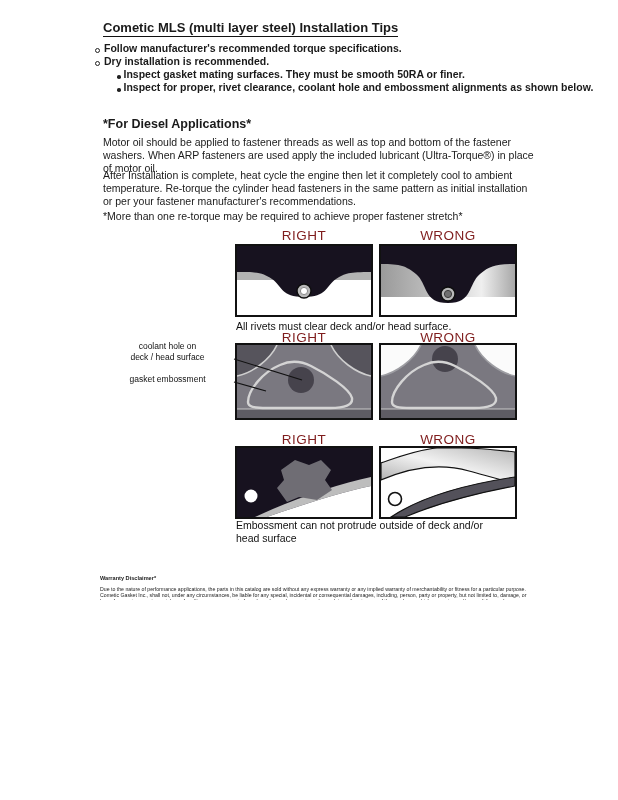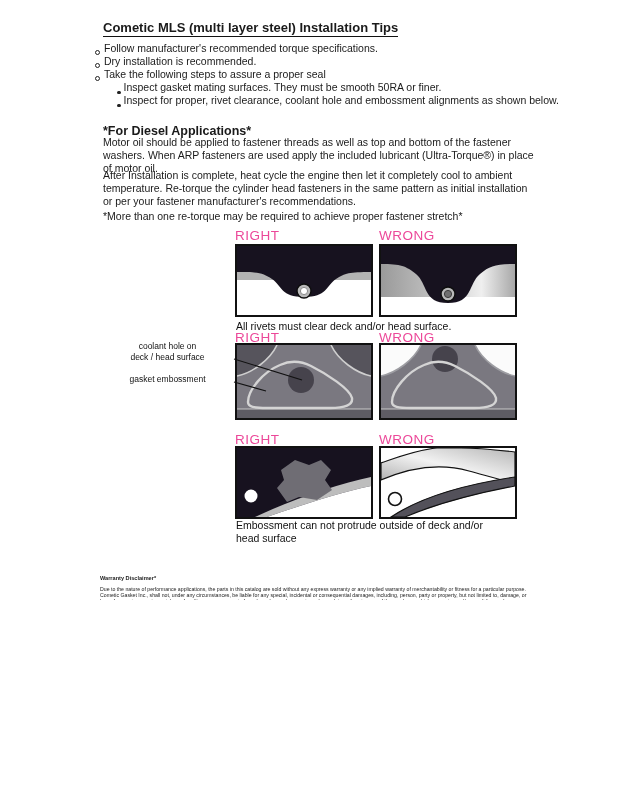--- a/index.html
+++ b/index.html
@@ -2,30 +2,30 @@
 <html><head>
 <meta charset="utf-8">
 <style>
   html,body{margin:0;padding:0;background:#fff;}
   .page{position:relative;width:618px;height:600px;background:#fff;overflow:hidden;
         font-family:"Liberation Sans",sans-serif;color:#1a1a1a;}
   .abs{position:absolute;}
   .title{left:103px;top:20px;font-size:13px;font-weight:bold;
          border-bottom:1.8px solid #111;padding-bottom:1px;}
   .bullets{left:95px;top:42px;font-size:10.5px;line-height:13px;}
-  .b-row{display:flex;align-items:flex-end;}
+  .b-row{display:flex;align-items:center;font-weight:bold;}
   .b-row.sub{margin-left:22px;}
   .b-hollow{flex:0 0 auto;width:3px;height:3px;border:1px solid #222;border-radius:50%;
             margin:4.5px 4px 0 0;}
   .b-solid{flex:0 0 auto;width:3.5px;height:3.5px;background:#222;border-radius:50%;
            margin:4.5px 3px 0 0;}
-  .diesel-head{left:103px;top:124px;font-size:12.5px;font-weight:bold;}
+  .diesel-head{left:103px;top:117px;font-size:12.5px;font-weight:bold;}
   .body-p{left:103px;width:434px;font-size:10.5px;line-height:13px;}
   .p1{top:136px;} .p2{top:169px;} .note{top:210px;}
-  .fig-label{width:138px;font-size:13.5px;letter-spacing:0.5px;color:#ec4899;}
+  .fig-label{width:138px;text-align:center;font-size:13.5px;letter-spacing:0.5px;color:#7f1d1d;}
   .fig-box{width:138px;height:73px;border:2px solid #111;box-sizing:border-box;background:#fff;}
   .fig-box.tall{height:77px;}
   .fig-box svg{display:block;width:100%;height:100%;}
   .caption{font-size:10.5px;line-height:12.5px;color:#111;}
   .ann{width:129px;text-align:center;font-size:8.5px;line-height:10.5px;color:#111;}
   .legal{left:100px;top:575px;width:433px;font-size:5.2px;line-height:6px;color:#222;}
   .legal h4{margin:0 0 5px 0;font-size:5.6px;}
   .legal p{margin:0 0 7px 0;}
   .legal p.no-gap{margin-bottom:0;}
   .footer-code{left:388px;top:759px;font-size:14.5px;color:#222;letter-spacing:0.3px;}
@@ -39,24 +39,20 @@
   <div class="abs title">Cometic MLS (multi layer steel) Installation Tips</div>
 
   <div class="abs bullets">
     <div class="b-row">
       <span class="b-hollow"></span>
       <span>Follow manufacturer's recommended torque specifications.</span>
     </div>
     <div class="b-row">
       <span class="b-hollow"></span>
       <span>Dry installation is recommended.</span>
-    </div>
-    <div class="b-row">
-      <span class="b-hollow"></span>
-      <span>Take the following steps to assure a proper seal</span>
     </div>
     <div class="b-row sub">
       <span class="b-solid"></span>
       <span>Inspect gasket mating surfaces.  They must be smooth 50RA or finer.</span>
     </div>
     <div class="b-row sub">
       <span class="b-solid"></span>
       <span>Inspect for proper, rivet clearance, coolant hole and embossment alignments as shown below.</span>
     </div>
   </div>

